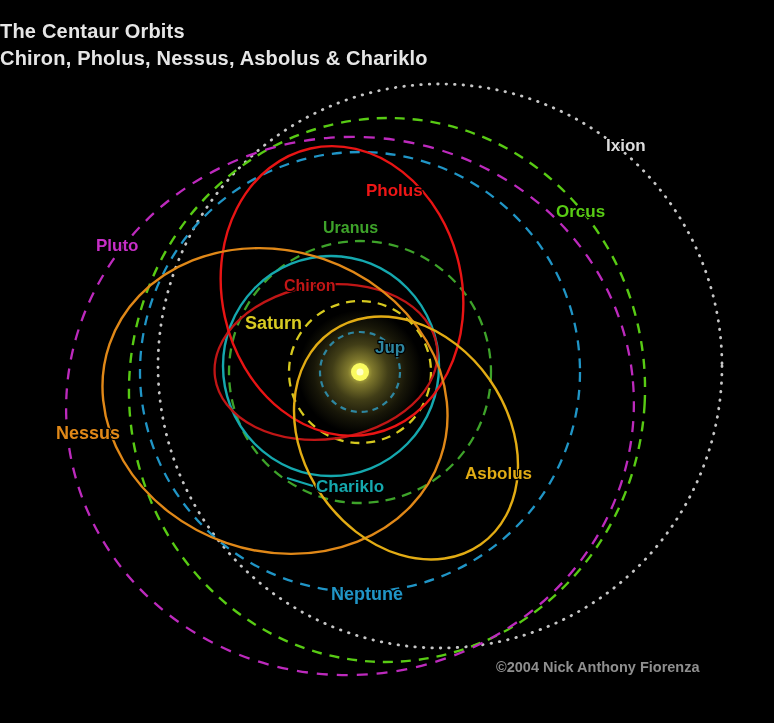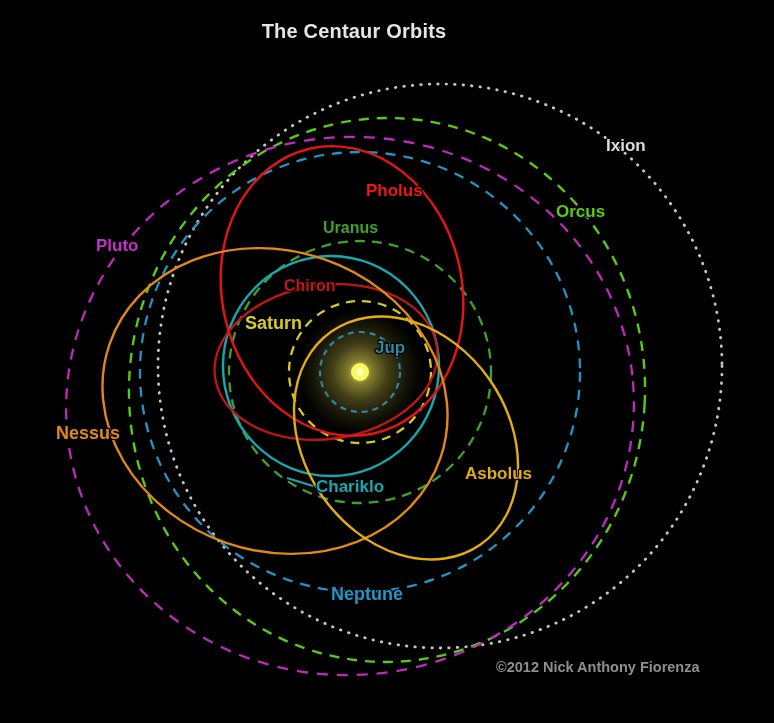--- a/index.html
+++ b/index.html
@@ -13,21 +13,21 @@
     height: 723px;
     background: #000;
     overflow: hidden;
     font-family: "Liberation Sans", sans-serif;
   }
   .title-block {
     position: absolute;
     top: 18px;
     left: 0;
     width: 708px;
-    text-align: center;
+    text-align: left;
     color: #e6e6e6;
     font-size: 20px;
     font-weight: bold;
     line-height: 1.35;
     letter-spacing: 0.2px;
     z-index: 3;
   }
   .title-block div { white-space: nowrap; }
   .credit-block {
     position: absolute;
@@ -54,20 +54,21 @@
     stroke-linejoin: round;
   }
 </style>
 </head>
 <body>
 
 <div class="stage">
 
   <div class="title-block">
     <div>The Centaur Orbits</div>
+    <div>Chiron, Pholus, Nessus, Asbolus &amp; Chariklo</div>
   </div>
 
   <svg class="orbits" id="orbit-svg" width="774" height="723" viewBox="0 0 774 723">
       <defs>
         <radialGradient id="sunglow">
           <stop offset="0%" stop-color="#fafa60" stop-opacity="0.95"></stop>
           <stop offset="20%" stop-color="#e8dc52" stop-opacity="0.55"></stop>
           <stop offset="45%" stop-color="#e8dc52" stop-opacity="0.28"></stop>
           <stop offset="75%" stop-color="#e8dc52" stop-opacity="0.10"></stop>
           <stop offset="100%" stop-color="#e8dc52" stop-opacity="0"></stop>
@@ -97,16 +98,16 @@
       <text x="245" y="329" fill="#d8cb22" font-size="18">Saturn</text>
       <text x="375" y="353" fill="#2e86a0" font-size="17">Jup</text>
       <text x="316" y="492" fill="#15a8ae" font-size="17">Chariklo</text>
       <text x="284" y="291" fill="#c01616" font-size="16">Chiron</text>
       <text x="366" y="196" fill="#ee1616" font-size="17">Pholus</text>
       <text x="56" y="439" fill="#e08818" font-size="18">Nessus</text>
       <text x="465" y="479" fill="#e2ac14" font-size="17">Asbolus</text>
     </svg>
 
   <div class="credit-block">
-    <div>©2012 Nick Anthony Fiorenza</div>
+    <div>©2004 Nick Anthony Fiorenza</div>
   </div>
 
 </div>
 
 </body></html>

